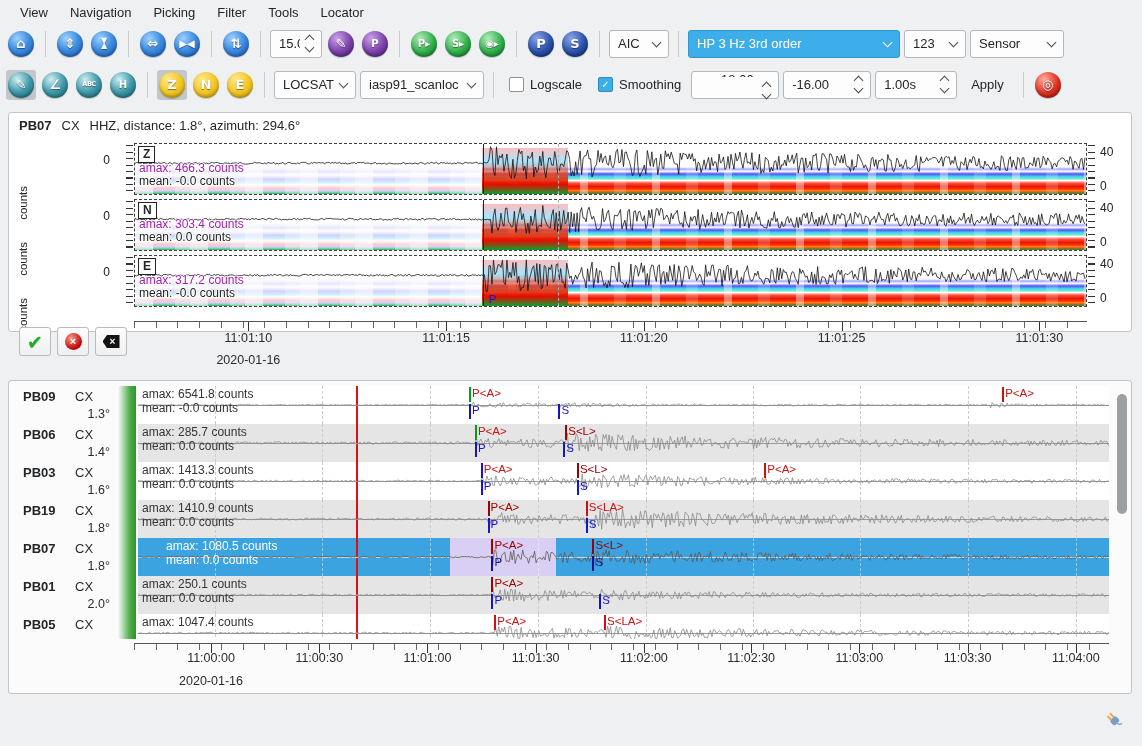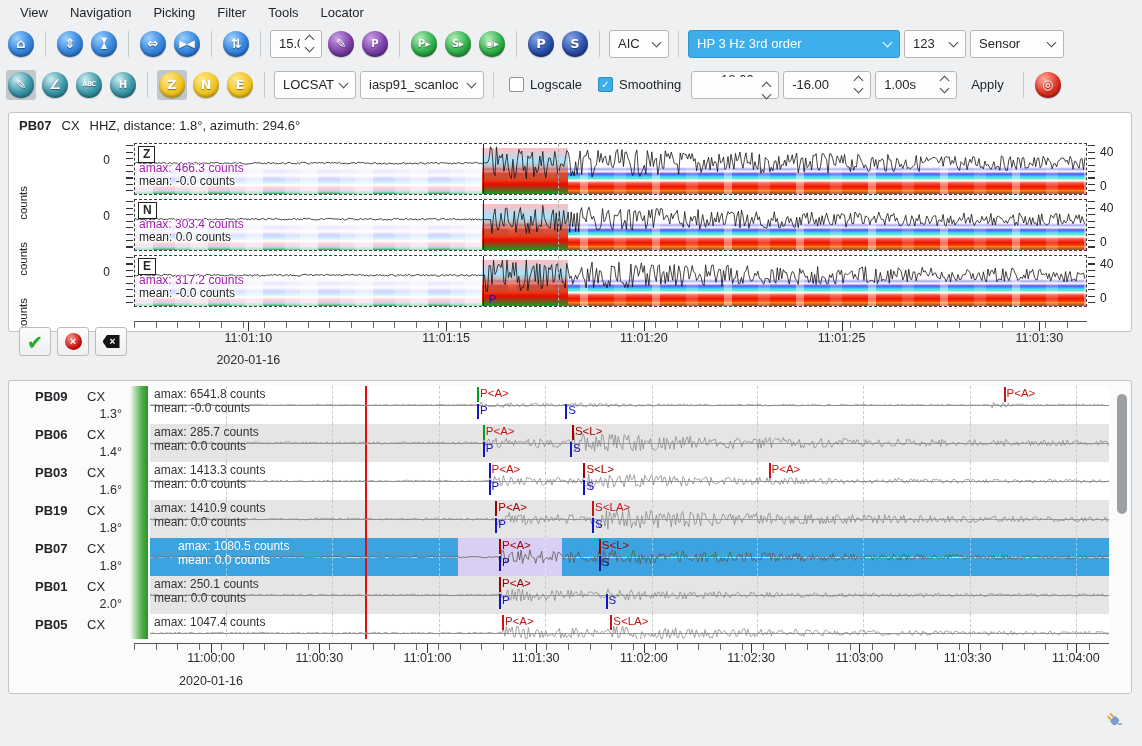--- a/index.html
+++ b/index.html
@@ -126,21 +126,21 @@
     text-shadow:0 1px 0 rgba(0,90,0,.35);}
   .noglyph{width:17px;height:17px;border-radius:50%;
     background:radial-gradient(circle at 35% 30%, #f59a8a, #c00000 70%);
     color:#fff;font-size:11px;font-weight:bold;display:flex;align-items:center;justify-content:center;line-height:1;}
   .tagglyph{width:17px;height:14px;background:#141414;
     clip-path:polygon(0% 50%, 26% 4%, 100% 4%, 100% 96%, 26% 96%);
     color:#fff;font-size:10px;font-weight:bold;display:flex;align-items:center;justify-content:center;
     padding-left:3px;box-sizing:border-box;line-height:1;}
 
   
-  #rows{position:absolute;top:5px;left:16px;right:0;height:253px;overflow:hidden;}
+  #rows{position:absolute;top:5px;left:4px;right:0;height:253px;overflow:hidden;}
   .strow{display:grid;grid-template-columns:125px 1fr 22px;height:38px;}
   .stlab{position:relative;}
   .stcode{position:absolute;left:10px;top:3px;font-weight:bold;font-size:13px;}
   .stnet{position:absolute;left:62px;top:3px;font-size:13px;color:#2b2b2b;}
   .stdist{position:absolute;right:28px;bottom:3px;font-size:12.5px;color:#2b2b2b;}
   .greenbar{position:absolute;right:2px;top:0;bottom:0;width:18px;
     background:linear-gradient(90deg,rgba(51,160,44,0) 0%,rgba(51,160,44,.85) 65%,#2e9329 100%);}
   .sttrace{position:relative;overflow:hidden;background:#fff;}
   .sttrace.alt{background:#e5e5e5;}
   .strow.sel .sttrace{background:#3ba3e0;}

